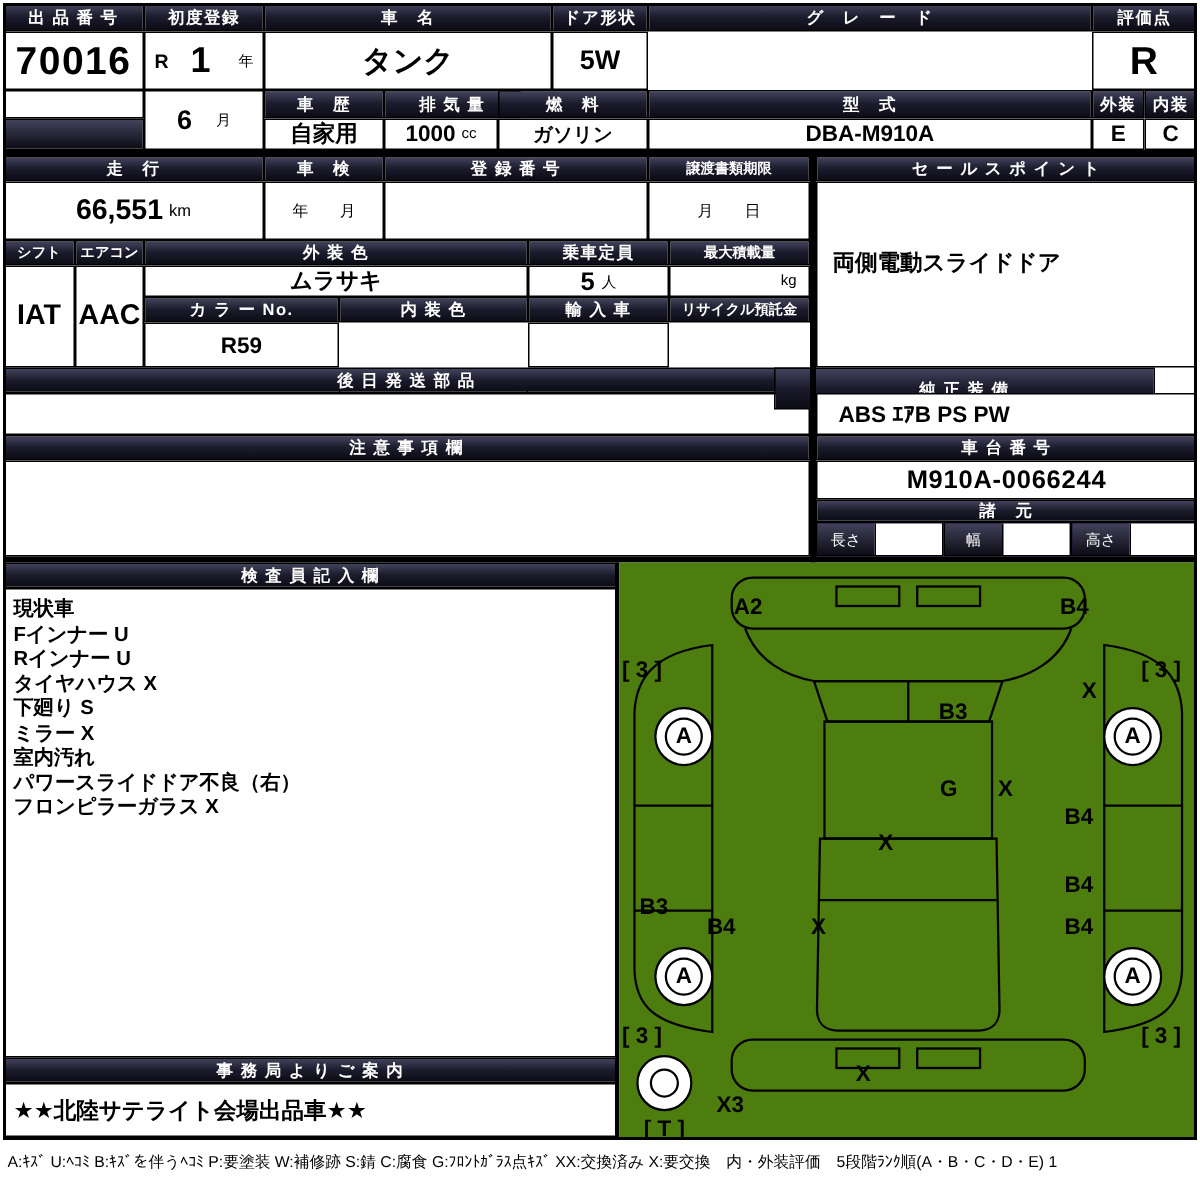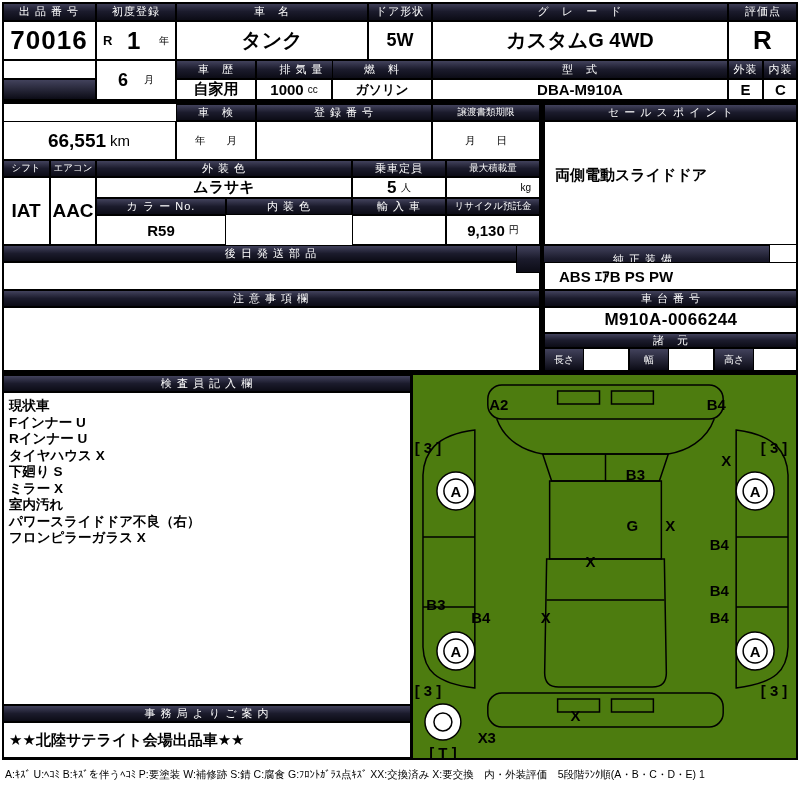--- a/index.html
+++ b/index.html
@@ -4,21 +4,21 @@
 <style>
   * { margin:0; padding:0; box-sizing:border-box; }
   html,body { background:#fff; }
   .page { position:relative; width:800px; height:800px; background:#fff;
           font-family:"Liberation Sans","DejaVu Sans",sans-serif; color:#000; overflow:hidden; }
   .main-box { position:absolute; left:2px; top:2px; width:796px; height:758px;
               border:2px solid #000; pointer-events:none; }
   .cell { position:absolute; border:1px solid #000; background:#fff;
           display:flex; align-items:center; justify-content:center; overflow:hidden; }
   .hdr { background:linear-gradient(180deg,#42425c 0%,#1b1b2c 50%,#0c0c16 100%);
-         color:#fff; font-size:11px; font-weight:normal; letter-spacing:1px; }
+         color:#fff; font-size:11px; font-weight:bold; letter-spacing:1px; }
   .hdr-sm { font-size:9.5px; letter-spacing:0; }
   .dark { background:linear-gradient(180deg,#42425c,#0c0c16); }
   .bar { position:absolute; background:#000; }
   .v-xl { font-size:26px; font-weight:bold; letter-spacing:1px; }
   .v-lg { font-size:20px; font-weight:bold; }
   .v-19 { font-size:19px; font-weight:bold;text-align:center; }
   .v-17 { font-size:17px; font-weight:bold; letter-spacing:.5px; }
   .v-md { font-size:15px; font-weight:bold; }
   .v-sm { font-size:13px; font-weight:bold; }
   .num-big { font-size:24px; font-weight:bold; }
@@ -60,21 +60,20 @@
   <div class="cell hdr" style="left:728px;top:2px;width:70px;height:19px">評価点</div>
 
   <div class="cell v-xl" style="left:2px;top:21px;width:94px;height:39px">70016</div>
   <div class="cell rel" style="left:96px;top:21px;width:80px;height:39px;justify-content:space-between;padding:0 6px">
     <span class="era">R</span>
     <span class="num-big">1</span>
     <span class="unit">年</span>
   </div>
   <div class="cell v-lg" style="left:176px;top:21px;width:192px;height:39px">タンク</div>
   <div class="cell" style="left:368px;top:21px;width:64px;height:39px;font-size:18px;font-weight:bold">5W</div>
-  <div class="cell v-lg" style="left:432px;top:21px;width:296px;height:39px">カスタムG 4WD</div>
   <div class="cell v-xl" style="left:728px;top:21px;width:70px;height:39px">R</div>
 
   <div class="cell hdr" style="left:176px;top:60px;width:80px;height:19px">車　歴</div>
   <div class="cell hdr" style="left:256px;top:60px;width:91px;height:19px">排 気 量</div>
   <div class="cell hdr" style="left:332px;top:60px;width:100px;height:19px">燃　料</div>
   <div class="cell hdr" style="left:432px;top:60px;width:296px;height:19px">型　式</div>
   <div class="cell hdr" style="left:728px;top:60px;width:35px;height:19px">外装</div>
   <div class="cell hdr" style="left:763px;top:60px;width:35px;height:19px">内装</div>
 
   <div class="cell" style="left:96px;top:60px;width:80px;height:40px">
@@ -89,28 +88,29 @@
     <span class="v-md">1000</span>
     <span class="unit">cc</span>
   </div>
   <div class="cell v-sm" style="left:332px;top:79px;width:100px;height:21px">ガソリン</div>
   <div class="cell v-md" style="left:432px;top:79px;width:296px;height:21px">DBA-M910A</div>
   <div class="cell v-md" style="left:728px;top:79px;width:35px;height:21px">E</div>
   <div class="cell v-md" style="left:763px;top:79px;width:35px;height:21px">C</div>
 
   <div class="bar" style="left:2px;top:100px;width:796px;height:4px"></div>
 
+  <div class="cell hdr" style="left:2px;top:104px;width:174px;height:17px">走　行</div>
   <div class="cell hdr" style="left:176px;top:104px;width:80px;height:17px">車　検</div>
   <div class="cell hdr" style="left:256px;top:104px;width:176px;height:17px">登 録 番 号</div>
   <div class="cell hdr hdr-sm" style="left:432px;top:104px;width:108px;height:17px">譲渡書類期限</div>
   <div class="cell hdr" style="left:544px;top:104px;width:254px;height:17px">セ ー ル ス ポ イ ン ト</div>
 
   <div class="cell" style="left:2px;top:121px;width:174px;height:39px">
     <span class="v-19">66,551</span>
-    <span class="unit" style="font-size:15px">km</span>
+    <span class="unit" style="font-size:11px">km</span>
   </div>
   <div class="cell tiny" style="left:176px;top:121px;width:80px;height:39px">年　　月</div>
   <div class="cell" style="left:256px;top:121px;width:176px;height:39px"></div>
   <div class="cell tiny" style="left:432px;top:121px;width:108px;height:39px">月　　日</div>
   <div class="cell sales-cell" style="left:544px;top:121px;width:254px;height:124px">両側電動スライドドア</div>
 
   <div class="cell hdr hdr-sm" style="left:2px;top:160px;width:48px;height:17px">シフト</div>
   <div class="cell hdr hdr-sm" style="left:50px;top:160px;width:46px;height:17px">エアコン</div>
   <div class="cell hdr" style="left:96px;top:160px;width:256px;height:17px">外 装 色</div>
   <div class="cell hdr" style="left:352px;top:160px;width:94px;height:17px">乗車定員</div>
@@ -131,24 +131,20 @@
   <div class="cell hdr" style="left:226px;top:198px;width:126px;height:17px">内 装 色</div>
   <div class="cell hdr" style="left:352px;top:198px;width:94px;height:17px">輸 入 車</div>
   <div class="cell hdr hdr-sm" style="left:446px;top:198px;width:94px;height:17px">リサイクル預託金</div>
 
   <div class="cell v-md" style="left:96px;top:215px;width:130px;height:30px">R59</div>
   <div class="cell rel" style="left:226px;top:215px;width:126px;height:30px">
     <span class="v-md">クロ</span>
     <span class="suffix-br">系</span>
   </div>
   <div class="cell" style="left:352px;top:215px;width:94px;height:30px"></div>
-  <div class="cell" style="left:446px;top:215px;width:94px;height:30px">
-    <span class="v-md">9,130</span>
-    <span class="unit">円</span>
-  </div>
 
   <div class="cell hdr" style="left:2px;top:245px;width:538px;height:17px">後 日 発 送 部 品</div>
   <div class="cell" style="left:2px;top:262px;width:538px;height:28px"></div>
   <div class="cell hdr" style="left:516px;top:245px;width:254px;height:28px">純 正 装 備</div>
   <div class="cell equip-cell" style="left:544px;top:262px;width:254px;height:28px">ABS ｴｱB PS PW</div>
 
   <div class="cell hdr" style="left:2px;top:290px;width:538px;height:17px">注 意 事 項 欄</div>
   <div class="cell" style="left:2px;top:307px;width:538px;height:64px"></div>
   <div class="cell hdr" style="left:544px;top:290px;width:254px;height:17px">車 台 番 号</div>
   <div class="cell v-17" style="left:544px;top:307px;width:254px;height:26px">M910A-0066244</div>

